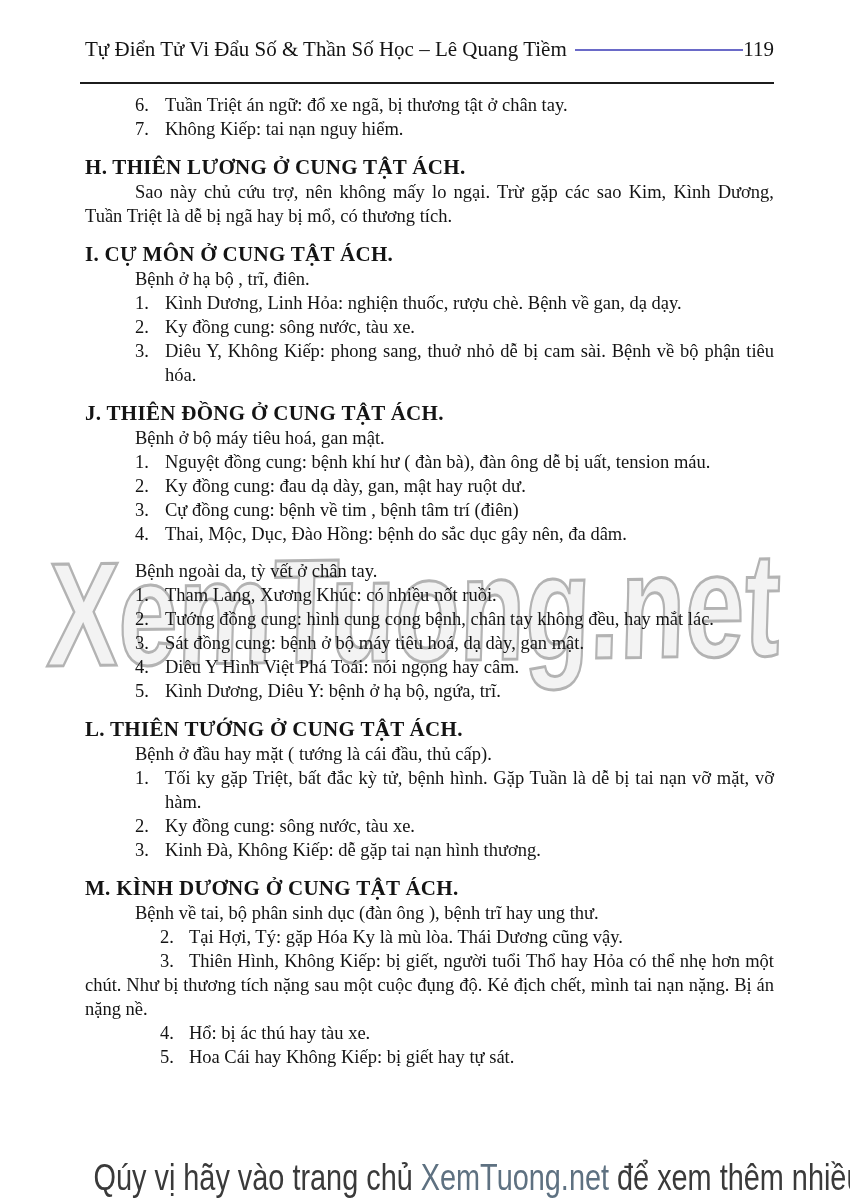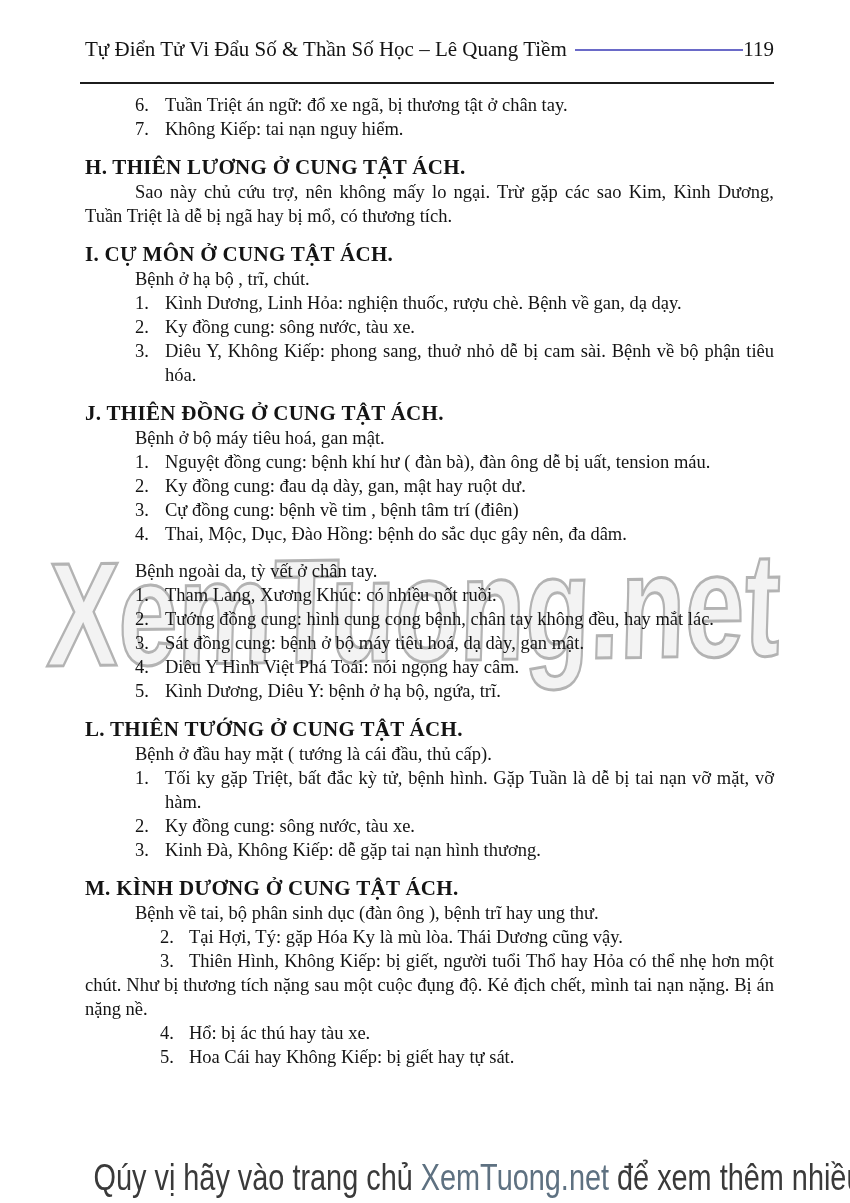--- a/index.html
+++ b/index.html
@@ -92,21 +92,21 @@
       </div>
     </div>
 
     <div class="section">
       <h2 class="section-title">H. THIÊN LƯƠNG Ở CUNG TẬT ÁCH.</h2>
       <p class="intro">Sao này chủ cứu trợ, nên không mấy lo ngại. Trừ gặp các sao Kim, Kình Dương, Tuần Triệt là dễ bị ngã hay bị mổ, có thương tích.</p>
     </div>
 
     <div class="section">
       <h2 class="section-title">I. CỰ MÔN Ở CUNG TẬT ÁCH.</h2>
-      <p class="intro">Bệnh ở hạ bộ , trĩ, chút.</p>
+      <p class="intro">Bệnh ở hạ bộ , trĩ, điên.</p>
       <div class="list">
         <div class="li">
           <span class="num">1.</span>
           <span class="txt">Kình Dương, Linh Hỏa: nghiện thuốc, rượu chè. Bệnh về gan, dạ dạy.</span>
         </div>
         <div class="li">
           <span class="num">2.</span>
           <span class="txt">Ky đồng cung: sông nước, tàu xe.</span>
         </div>
         <div class="li">

